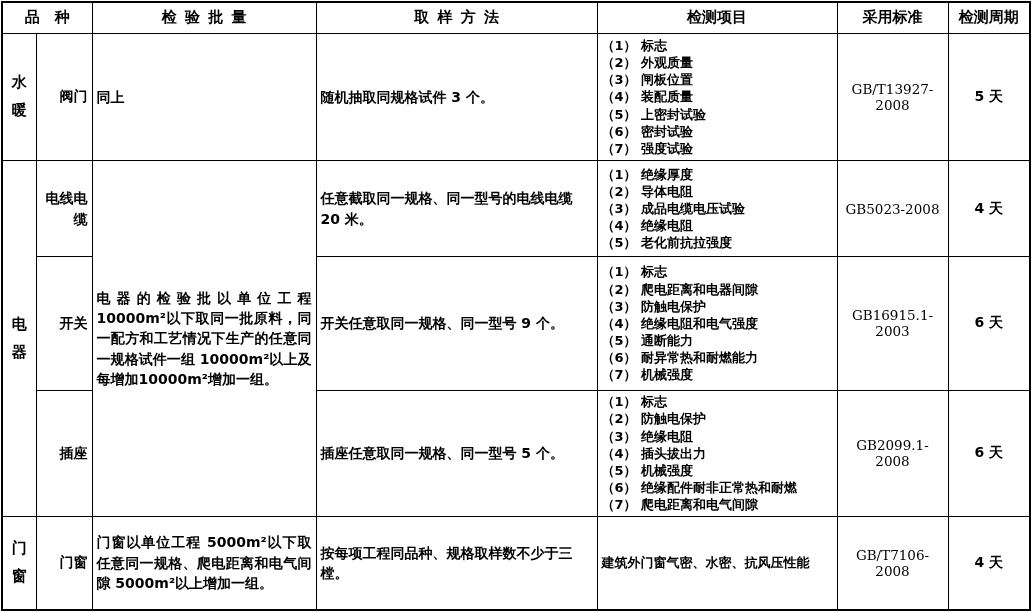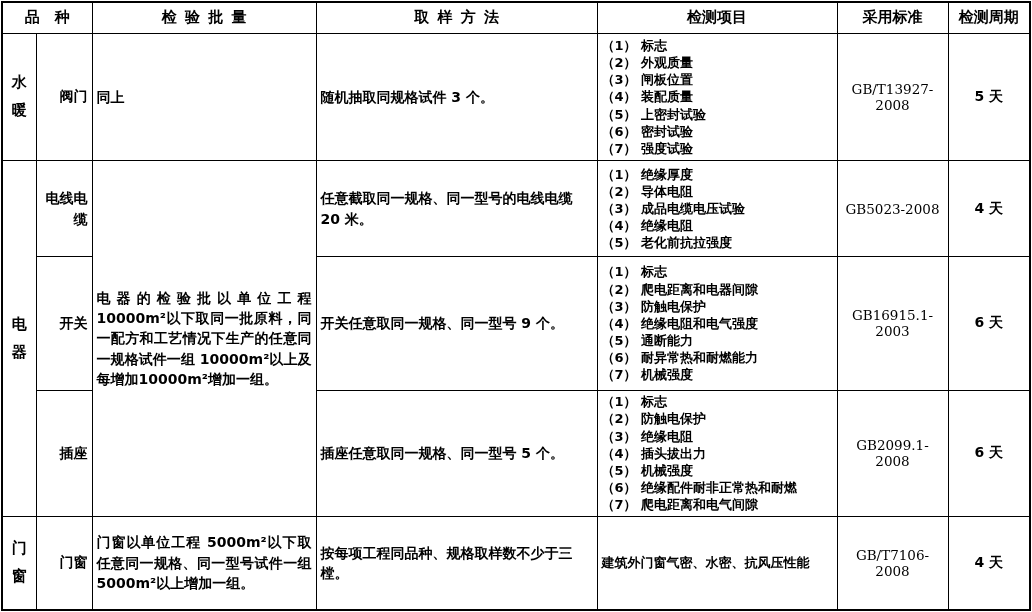--- a/index.html
+++ b/index.html
@@ -165,20 +165,20 @@
 （7） 爬电距离和电气间隙</td>
       <td class="cell-standard">GB2099.1-2008</td>
       <td class="cell-period">6 天</td>
     </tr>
 
     <tr style="height:88px">
       <td class="cell-category">
         <div class="vstack">门窗</div>
       </td>
       <td class="cell-subtype">门窗</td>
-      <td class="cell-batch">门窗以单位工程 5000m²以下取任意同一规格、同一型号试件一组 5000m²以上增加一组。</td>
+      <td class="cell-batch">门窗以单位工程 5000m²以下取任意同一规格、爬电距离和电气间隙 5000m²以上增加一组。</td>
       <td class="cell-sampling">按每项工程同品种、规格取样数不少于三樘。</td>
       <td class="cell-items">建筑外门窗气密、水密、抗风压性能</td>
       <td class="cell-standard">GB/T7106-2008</td>
       <td class="cell-period">4 天</td>
     </tr>
   </tbody>
 </table>
 
 </body></html>

